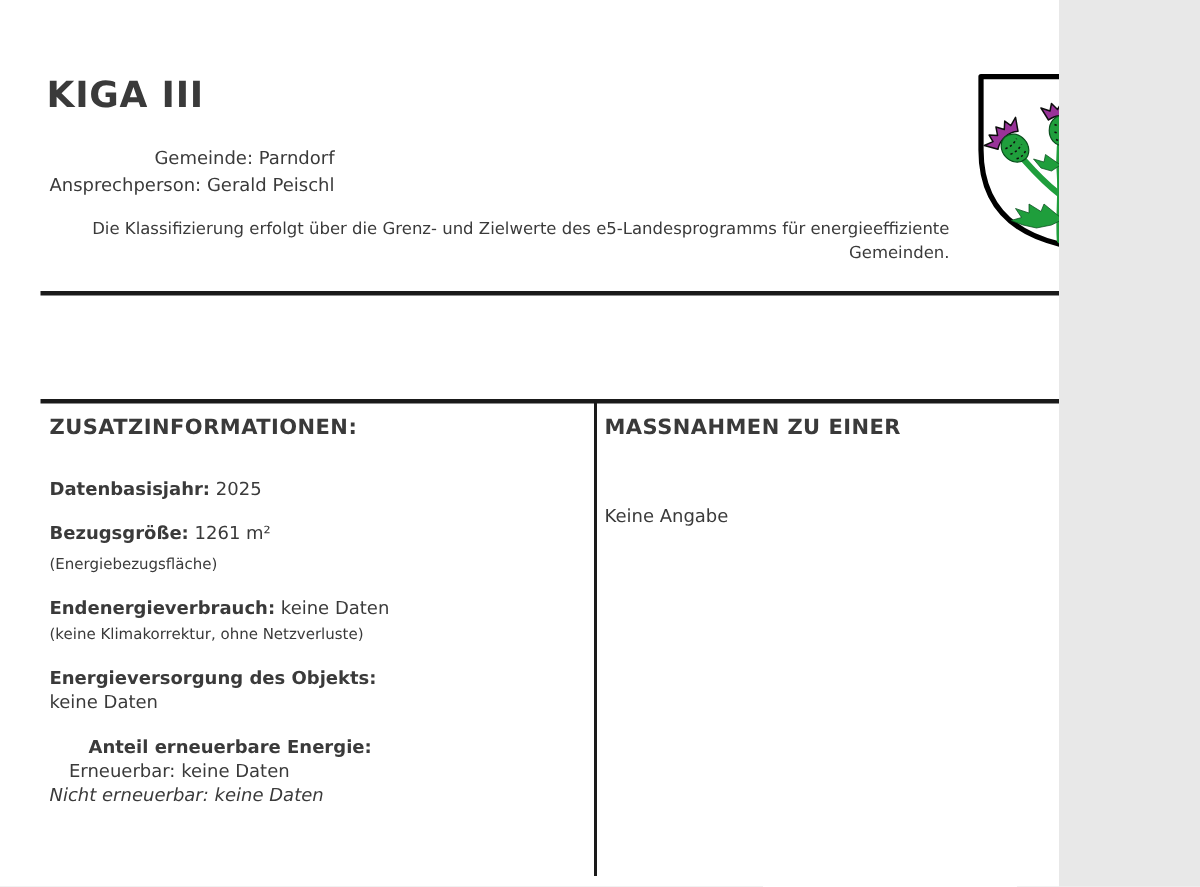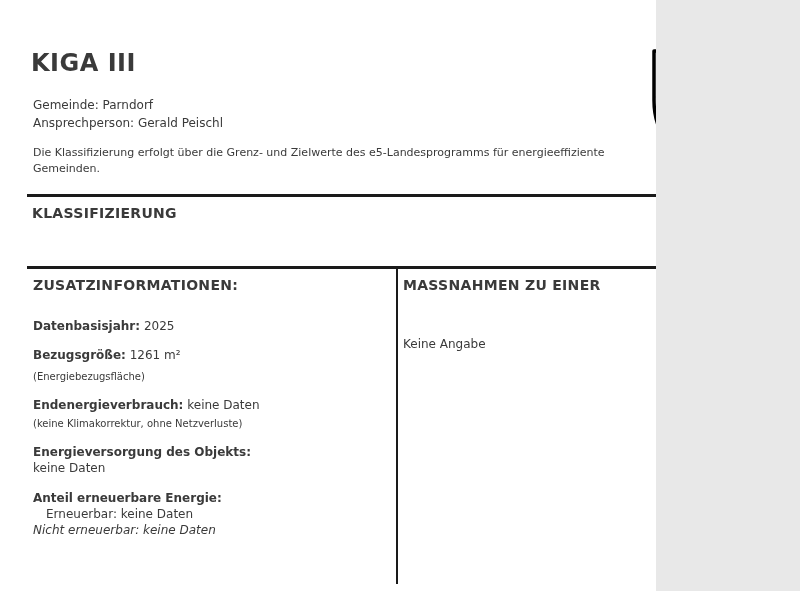--- a/index.html
+++ b/index.html
@@ -8,24 +8,25 @@
     --crest-green:#1f9e3c;
     --crest-purple:#993399;
     --crest-outline:#0d0d0d;
     --background:#ffffff;
   }
   *{margin:0;padding:0;box-sizing:border-box;}
   html,body{background:#e8e8e8;}
   body{font-family:"DejaVu Sans","Liberation Sans",sans-serif;}
   .page{
     position:relative;
-    width:656px;height:591px;
+    width:706px;height:591px;
     background:var(--background);
     color:var(--text);
     overflow:hidden;
+    text-align:right;
   }
   .title{
     position:absolute;left:31px;top:48px;
     font-size:24px;font-weight:bold;line-height:30px;
     letter-spacing:0.5px;color:var(--text);
   }
   .meta{
     position:absolute;left:33px;top:96px;
     font-size:12px;line-height:18px;
   }
@@ -61,21 +62,21 @@
   .line .b{font-weight:bold;}
   .note{font-size:10px;}
   .rline{left:403px;}
   .t318{top:318px;}
   .t347{top:347px;}
   .t369{top:369px;}
   .t397{top:397px;}
   .t416{top:416px;}
   .t444{top:444px;}
   .t460{top:460px;}
-  .t490{top:490px;}
+  .t490{top:490px;margin-left:26px;}
   .t506{top:506px;margin-left:13px;}
   .t522{top:522px;font-style:italic;}
   .t336{top:336px;}
   .crest .gg{fill:var(--crest-green);stroke:#0a4f1e;stroke-width:0.8;}
   .crest .pp{fill:var(--crest-purple);stroke:var(--crest-outline);stroke-width:1;stroke-linejoin:round;}
   .crest .stem{fill:none;stroke:var(--crest-green);stroke-linecap:round;}
   .crest .leaf{fill:var(--crest-green);stroke:#0a4f1e;stroke-width:0.5;stroke-linejoin:round;}
   .crest .dots{fill:none;stroke:var(--crest-outline);stroke-width:1;stroke-dasharray:1.5 1.8;}
 </style>
 </head>
@@ -110,21 +111,20 @@
       <path class="leaf" d="M58,64 L48,57 L47,62 L40,60 L45,66 L52,68 Z"></path>
       <path class="leaf" d="M59,58 L70,52 L71,57 L78,56 L72,62 L64,62 Z"></path>
       <use href="#th" transform="translate(59,40)"></use>
       <use href="#th" transform="translate(27,52) rotate(-42)"></use>
       <use href="#th" transform="translate(90,49) rotate(40)"></use>
     </svg>
   </div>
 
   <div class="rule rule-top"></div>
 
-  <h2 class="section-heading h-klass">KLASSIFIZIERUNG</h2>
 
   <div class="rule rule-mid"></div>
   <div class="vrule"></div>
 
   <section>
     <h2 class="section-heading h-zusatz">ZUSATZINFORMATIONEN:</h2>
 
     <div class="line t318">
       <span class="b">Datenbasisjahr:</span>
       <span>2025</span>

